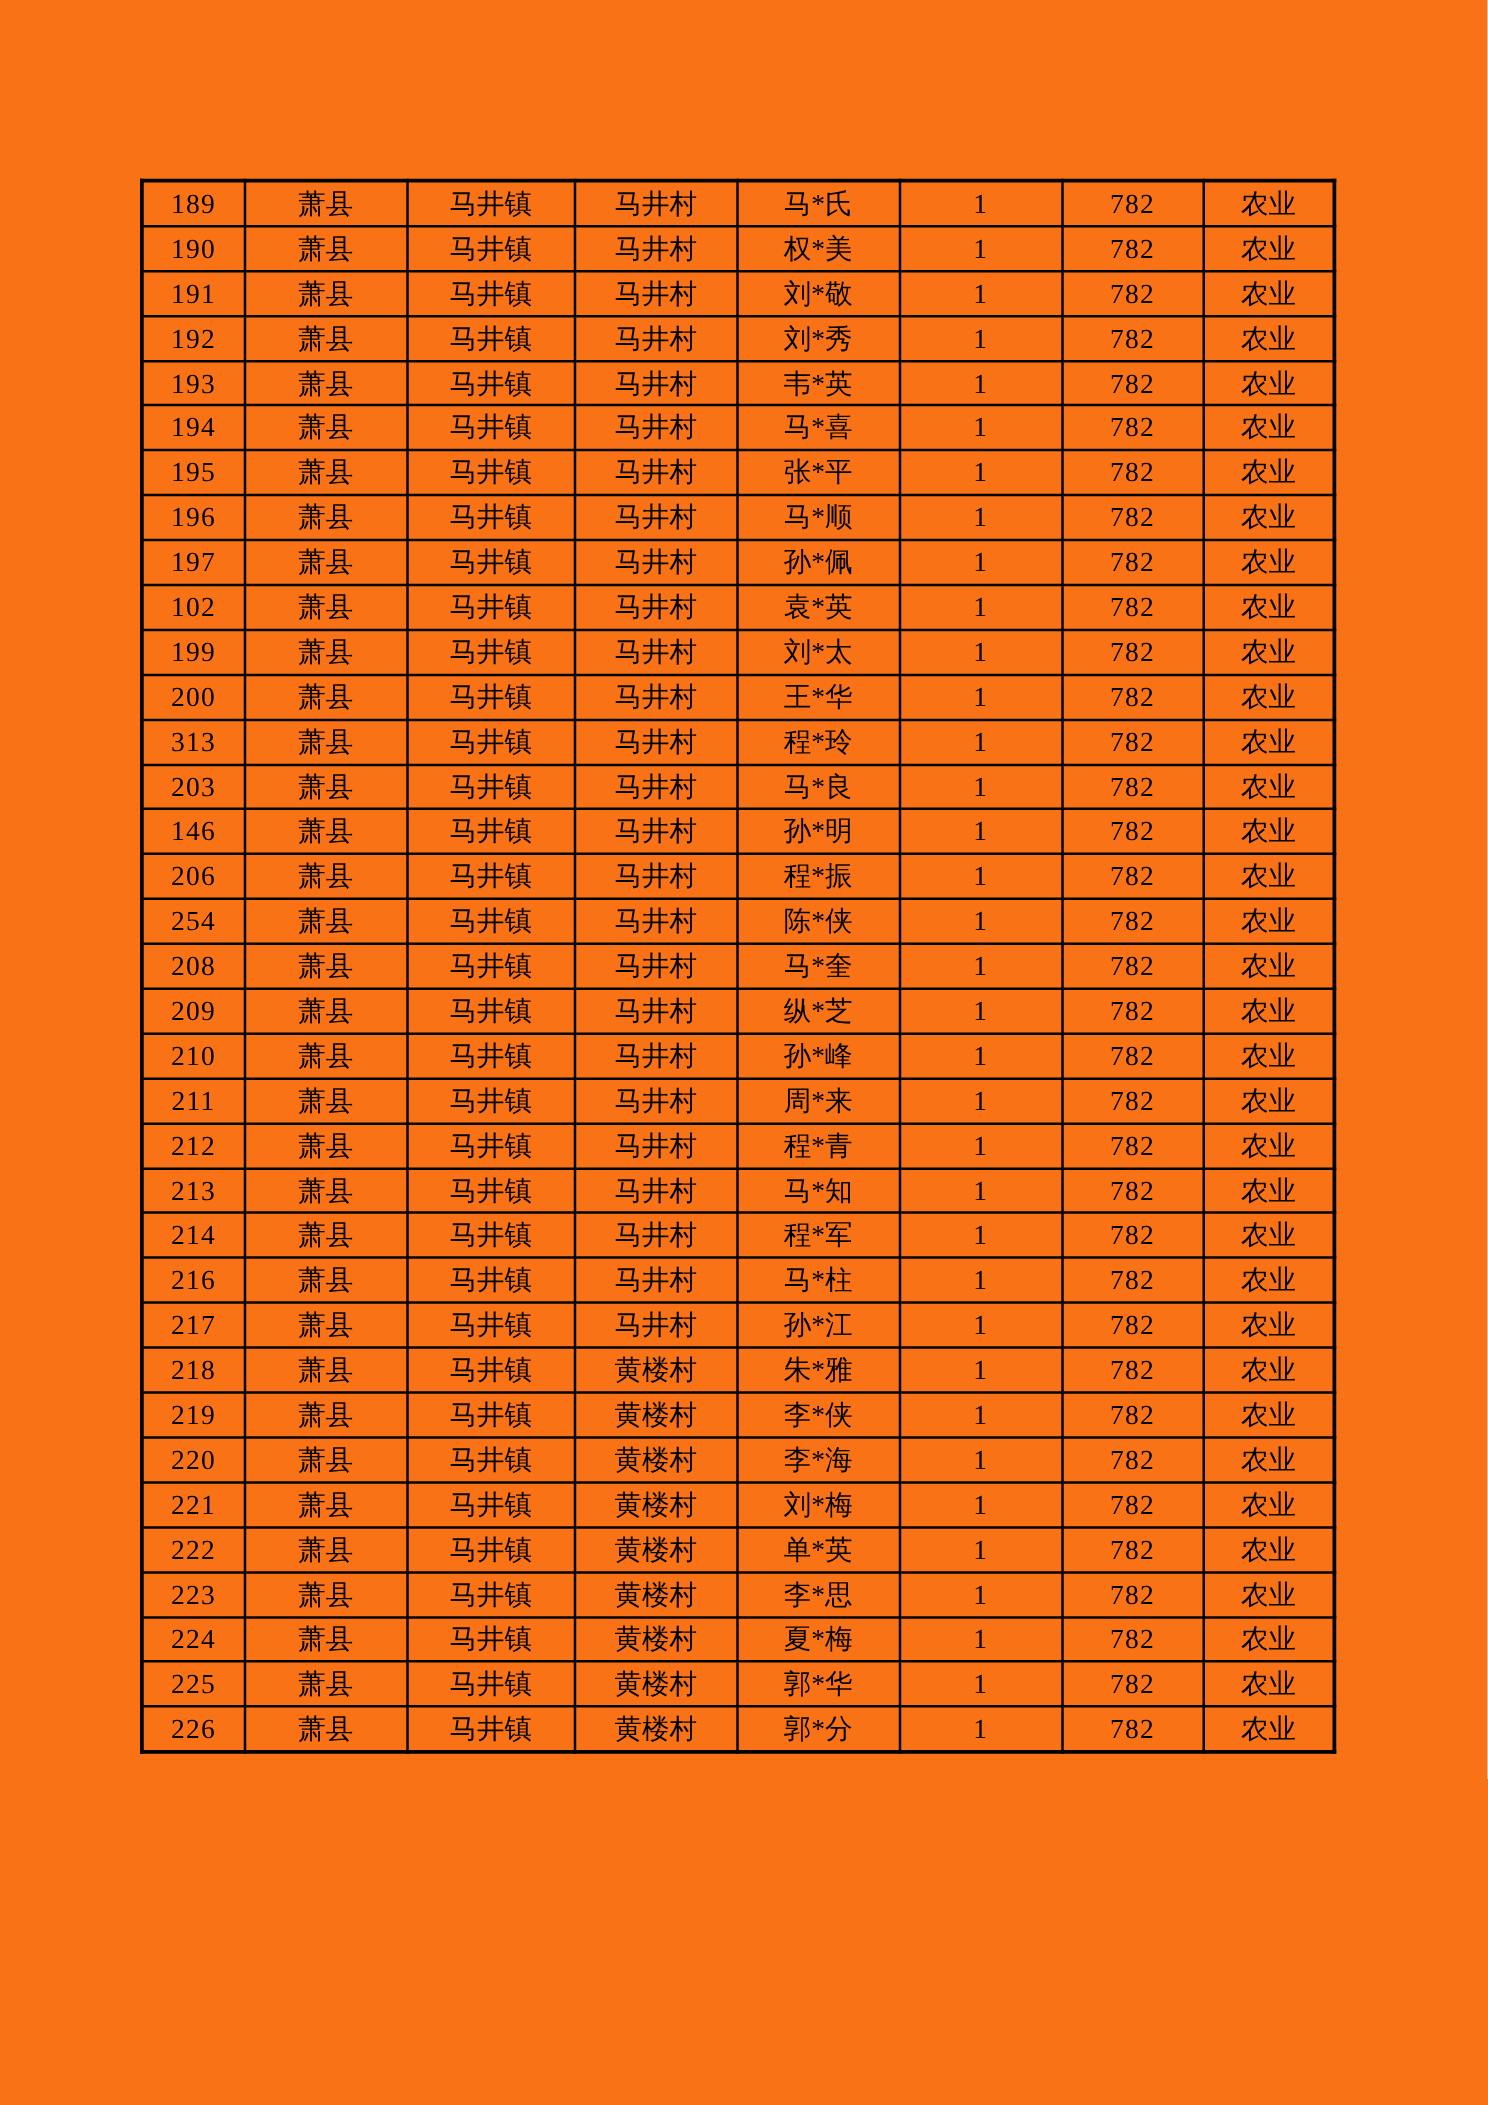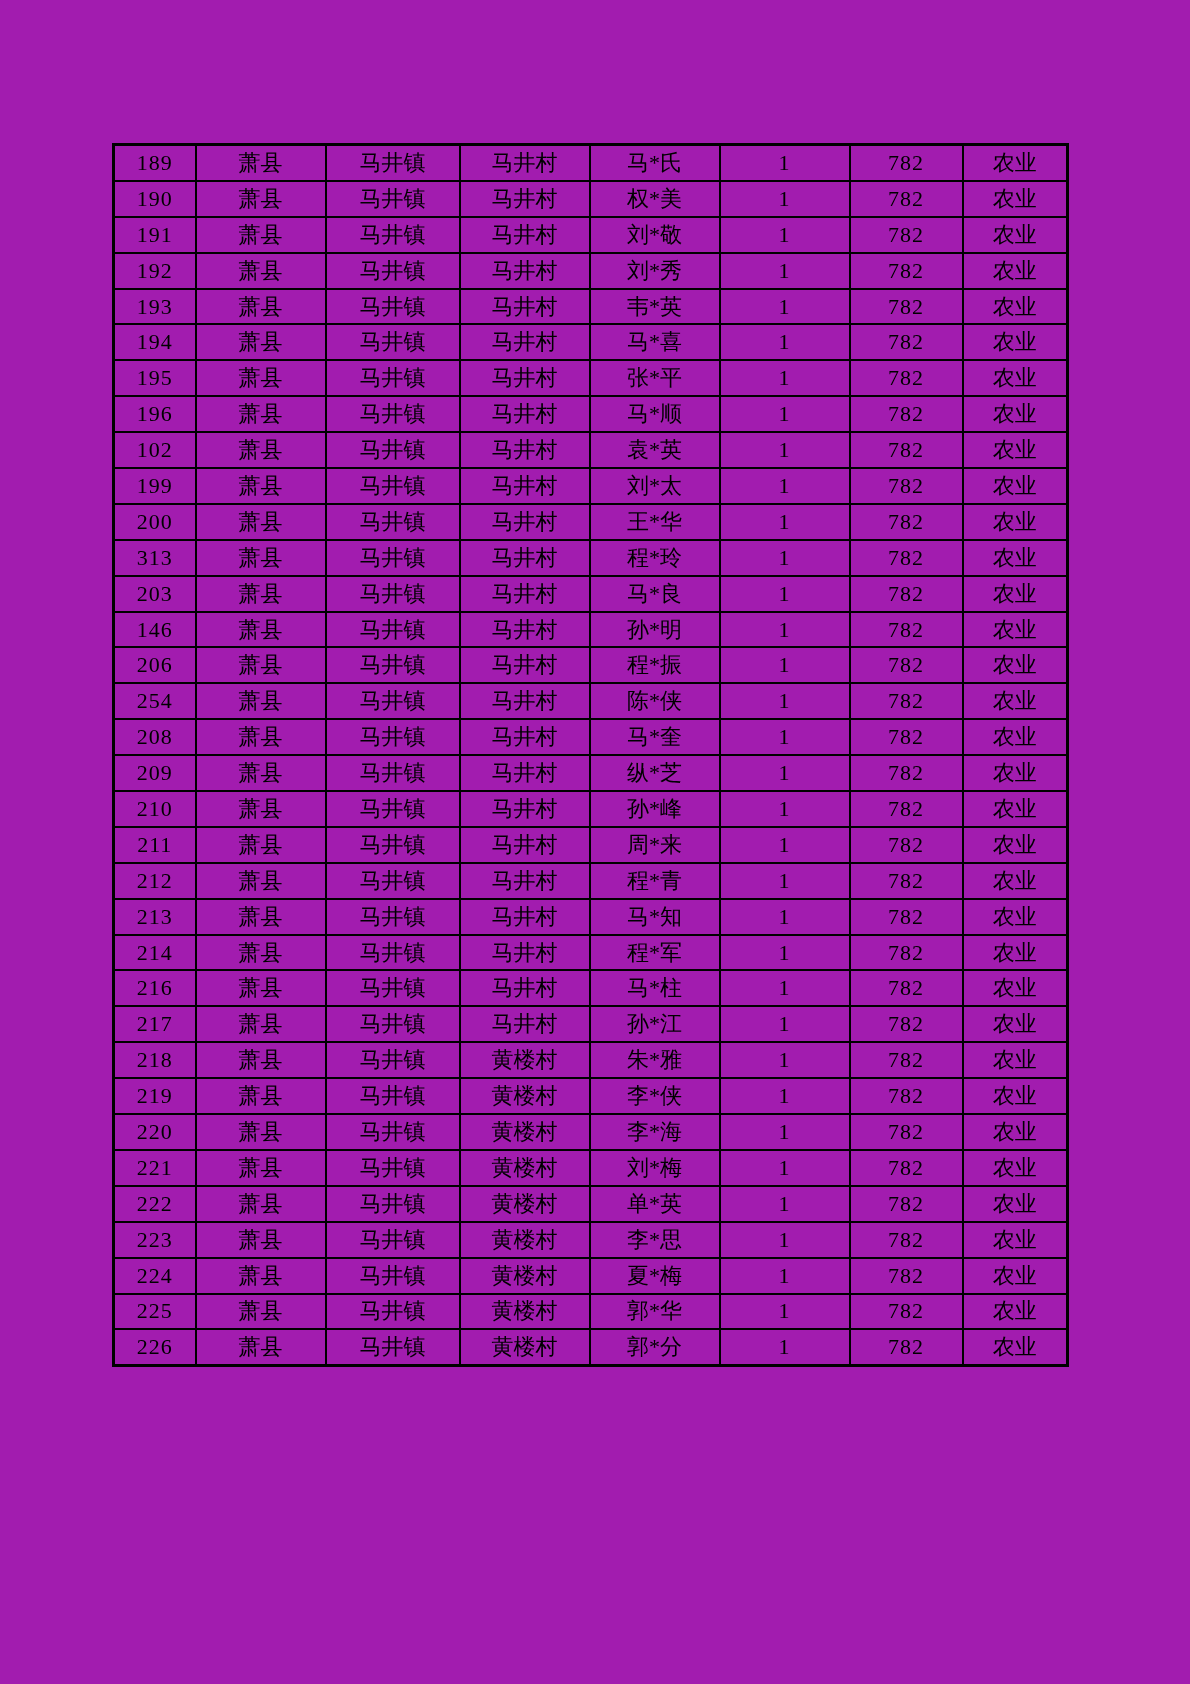--- a/index.html
+++ b/index.html
@@ -4,21 +4,21 @@
 <style>
   html, body {
     margin: 0;
     padding: 0;
     background: #ffffff;
   }
   .page {
     position: relative;
     width: 1190px;
     height: 1684px;
-    background: #a21caf;
+    background: #f97316;
     font-family: "Liberation Serif", "DejaVu Serif", serif;
     color: #000000;
   }
   table.data-table {
     position: absolute;
     left: 112px;
     top: 143px;
     width: 954px;
     border-collapse: collapse;
     table-layout: fixed;
@@ -131,20 +131,30 @@
           <td class="num">196</td>
           <td>萧县</td>
           <td>马井镇</td>
           <td>马井村</td>
           <td>马*顺</td>
           <td class="num">1</td>
           <td class="num">782</td>
           <td>农业</td>
         </tr>
         <tr>
+          <td class="num">197</td>
+          <td>萧县</td>
+          <td>马井镇</td>
+          <td>马井村</td>
+          <td>孙*佩</td>
+          <td class="num">1</td>
+          <td class="num">782</td>
+          <td>农业</td>
+        </tr>
+        <tr>
           <td class="num">102</td>
           <td>萧县</td>
           <td>马井镇</td>
           <td>马井村</td>
           <td>袁*英</td>
           <td class="num">1</td>
           <td class="num">782</td>
           <td>农业</td>
         </tr>
         <tr>

